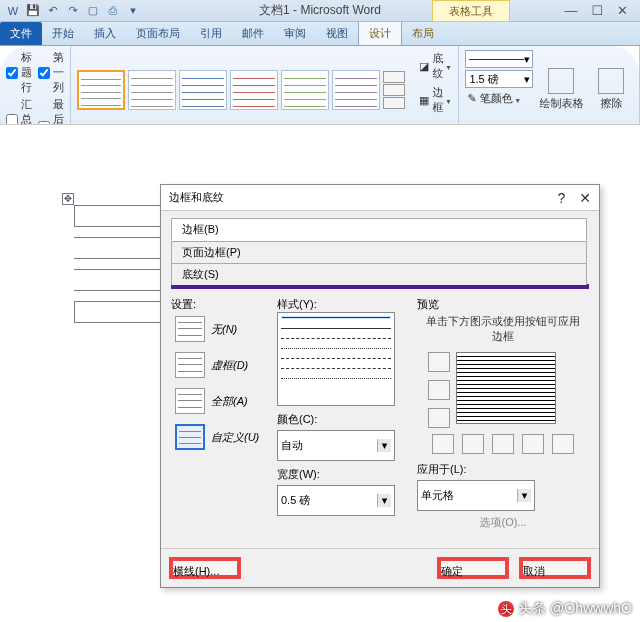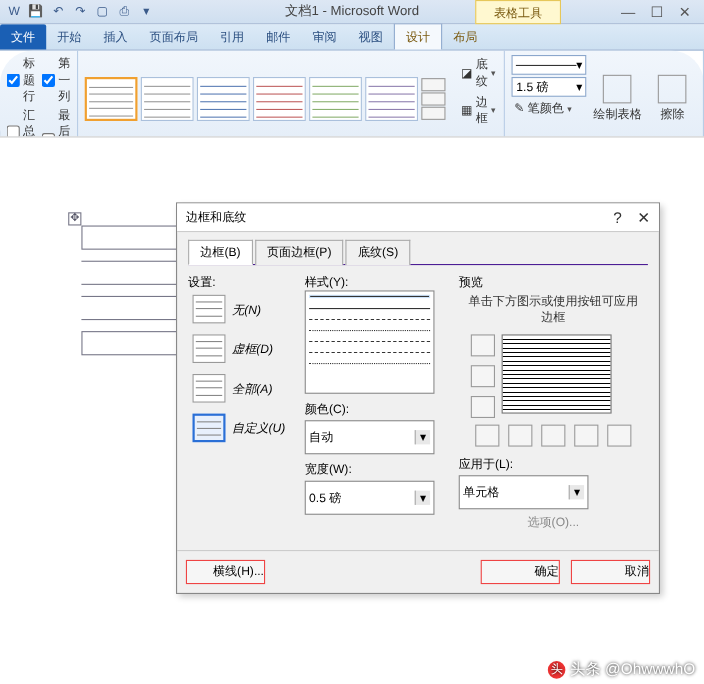--- a/index.html
+++ b/index.html
@@ -45,21 +45,21 @@
 .tbl { position:absolute; left:60px; top:60px; }
 .tbl-row { width:110px; height:22px; border-top:1px solid #778; border-bottom:1px solid #778; margin-bottom:10px;}
 .tbl-row.full { width:180px; border:1px solid #778; }
 .anchor { position:absolute; left:48px; top:48px; width:12px; height:12px; border:1px solid #778; color:#556; font-size:10px; text-align:center; line-height:10px;}
 
 
 .overlay { position:absolute; left:160px; top:184px; width:440px; background:#f0f0f0; border:1px solid #888; box-shadow:3px 3px 6px rgba(0,0,0,.2);}
 .dlg-title { height:26px; display:flex; align-items:center; justify-content:space-between; padding:0 8px; border-bottom:1px solid #ccc; background:#fff;}
 .dlg-title .ctl { display:flex; gap:14px; color:#333; font-size:14px;}
 .dlg-body { padding:6px 10px 10px 10px; }
-.dlg-tabs { display:flex; border-bottom:1px solid #4c1d95; }
+.dlg-tabs { display:flex; border-bottom:5px solid #4c1d95;flex-direction:column; }
 .dlg-tab { padding:3px 10px; background:#f0f0f0; border:1px solid #aaa; border-bottom:none; margin-right:2px; position:relative; top:1px;}
 .dlg-tab.active { background:#fff; border-bottom:1px solid #fff;}
 .dlg-main { display:flex; gap:10px; padding:8px 0 4px 0; }
 .settings-col { width:96px; }
 .settings-col .lbl { margin-bottom:4px; }
 .set-item { display:flex; align-items:center; gap:6px; margin:4px 0 10px 4px;font-style:italic;}
 .set-ico { width:30px; height:26px; border:1px solid #999; background:#fff; display:flex; flex-direction:column; justify-content:space-around; padding:2px;}
 .set-ico span{height:1px; background:#888;}
 .set-ico.sel{ border:2px solid #2a6fd6; background:#e8f0fc;}
 .mid-col { width:130px; }
@@ -74,21 +74,21 @@
 .prev-note { text-align:center; font-size:11px; color:#333; padding:2px 6px;}
 .prev-box { width:150px; margin:6px auto; display:flex; gap:6px; align-items:flex-start;}
 .side-btns { display:flex; flex-direction:column; gap:8px;}
 .tiny-btn { width:22px; height:20px; border:1px solid #999; background:#f5f5f5;}
 .prev-img { width:100px; height:72px; border:1px solid #777; background:repeating-linear-gradient(#fff,#fff 3px,#000 3px,#000 4px);}
 .bot-btns { display:flex; gap:8px; justify-content:center; margin-top:6px;}
 .field-row { display:flex; align-items:center; gap:4px; margin-top:8px;}
 .wide-combo{ flex:1; }
 .opt-btn { text-align:center; padding:4px 2px; color:#888;}
 .dlg-footer { border-top:1px solid #ccc; padding:8px; display:flex; justify-content:space-between; align-items:center;}
-.btn { width:72px; height:22px; border:1px solid #ef4444; background:#f6f6f6; text-align:right; line-height:20px;}
+.btn { width:72px; height:22px; border:4px solid #ef4444; background:#f6f6f6; text-align:left; line-height:20px;}
 .foot-right{ display:flex; gap:10px;}
 
 .watermark{position:absolute; right:8px; bottom:4px; color:#fff; text-shadow:0 0 3px #000; font-size:14px; display:flex; align-items:center; gap:4px;}
 .watermark .c{width:16px;height:16px;border-radius:50%;background:#e33;color:#fff;text-align:center;font-size:11px;line-height:16px;}
 </style>
 </head>
 <body>
 
 <div class="titlebar">
   <div class="qat">

